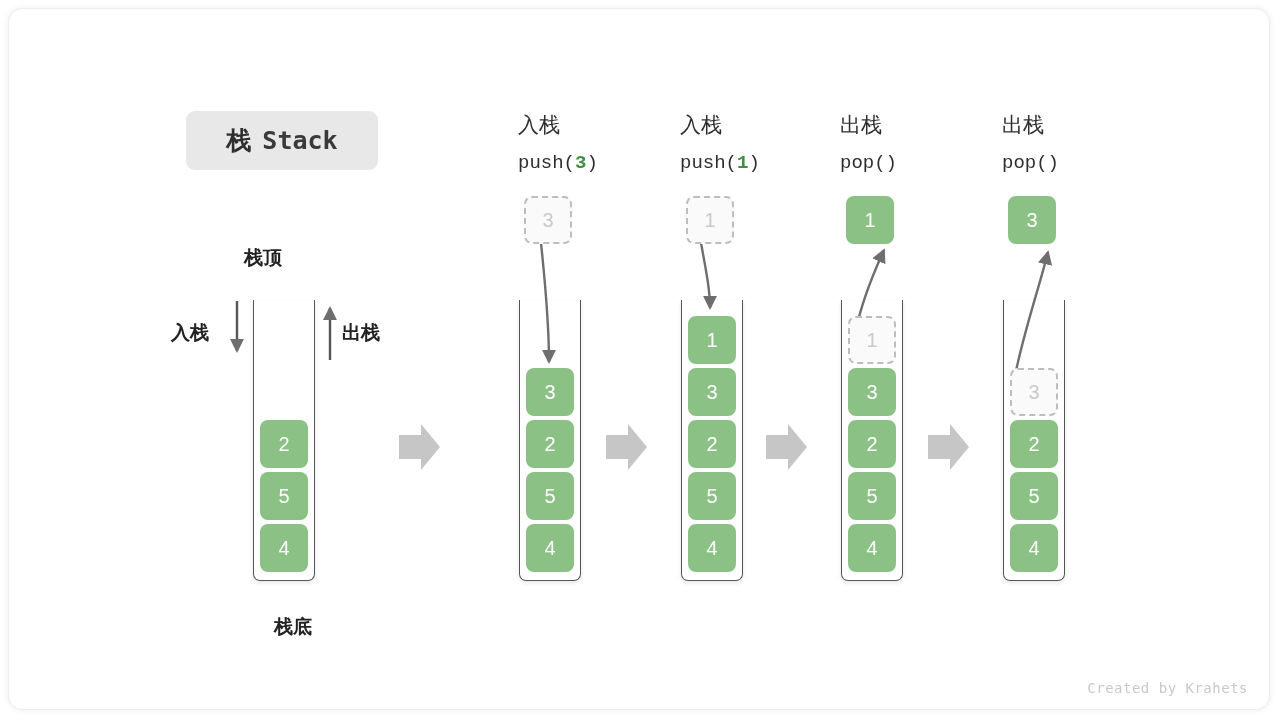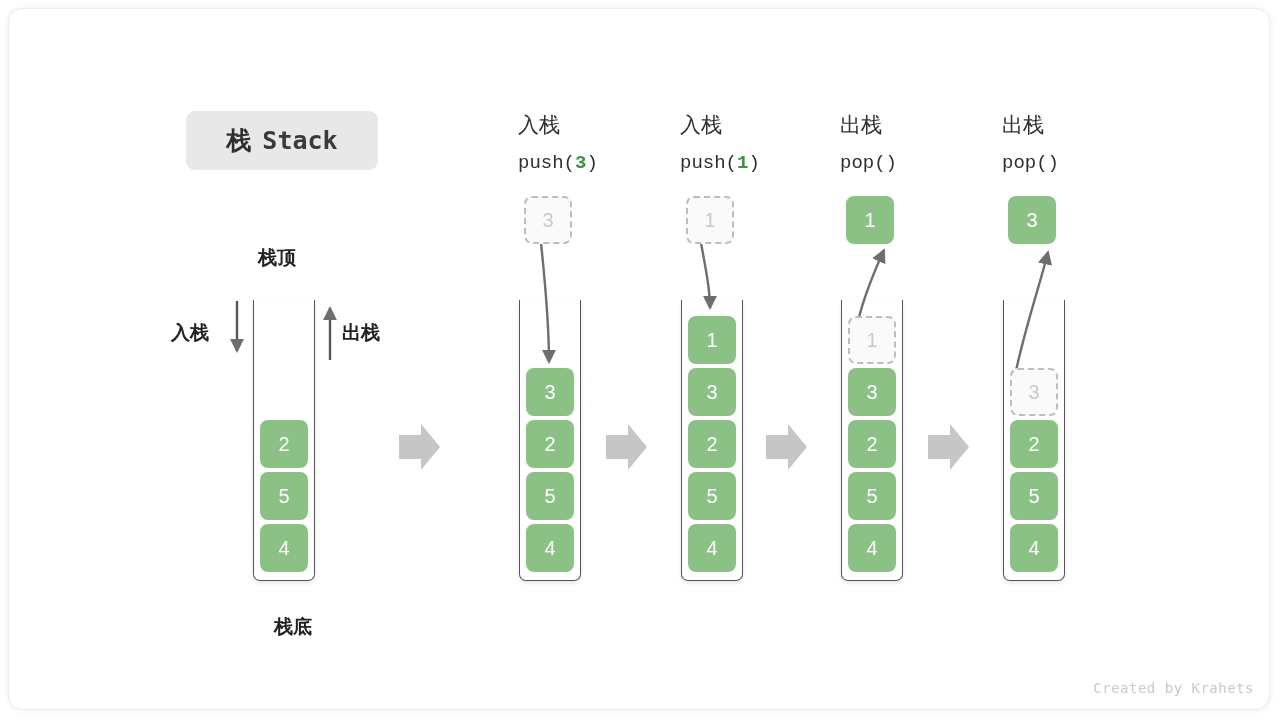--- a/index.html
+++ b/index.html
@@ -92,39 +92,39 @@
     font-size: 19px; font-weight: bold; color: #222;
     white-space: nowrap;
   }
   svg.overlay {
     position: absolute; left: 0; top: 0;
     width: 1280px; height: 720px;
     pointer-events: none;
   }
   .credit {
     position: absolute;
-    right: 26px; bottom: 24px;
+    right: 32px; bottom: 24px;
     font-family: "DejaVu Sans Mono", "Liberation Mono", monospace;
     font-size: 14px;
     color: #c9c9c9;
     letter-spacing: 0.5px;
   }
 </style>
 </head>
 <body>
 
 <div id="canvas">
   <div class="card"></div>
 
   <div class="title-chip">
     <span class="cjk">栈</span>
     <span class="mono">Stack</span>
   </div>
 
-  <div class="label" style="left:258px; top:245px;">栈顶</div>
+  <div class="label" style="left:244px; top:245px;">栈顶</div>
   <div class="label" style="left:274px; top:614px;">栈底</div>
   <div class="op-label" style="left:171px; top:320px;">入栈</div>
   <div class="op-label" style="left:342px; top:320px;">出栈</div>
 
   <div class="stack" id="stack-left" style="left:253px; top:300px; height:281px;"></div>
 
   <div id="cols"></div>
 
   <svg class="overlay" viewBox="0 0 1280 720">
     <defs>

